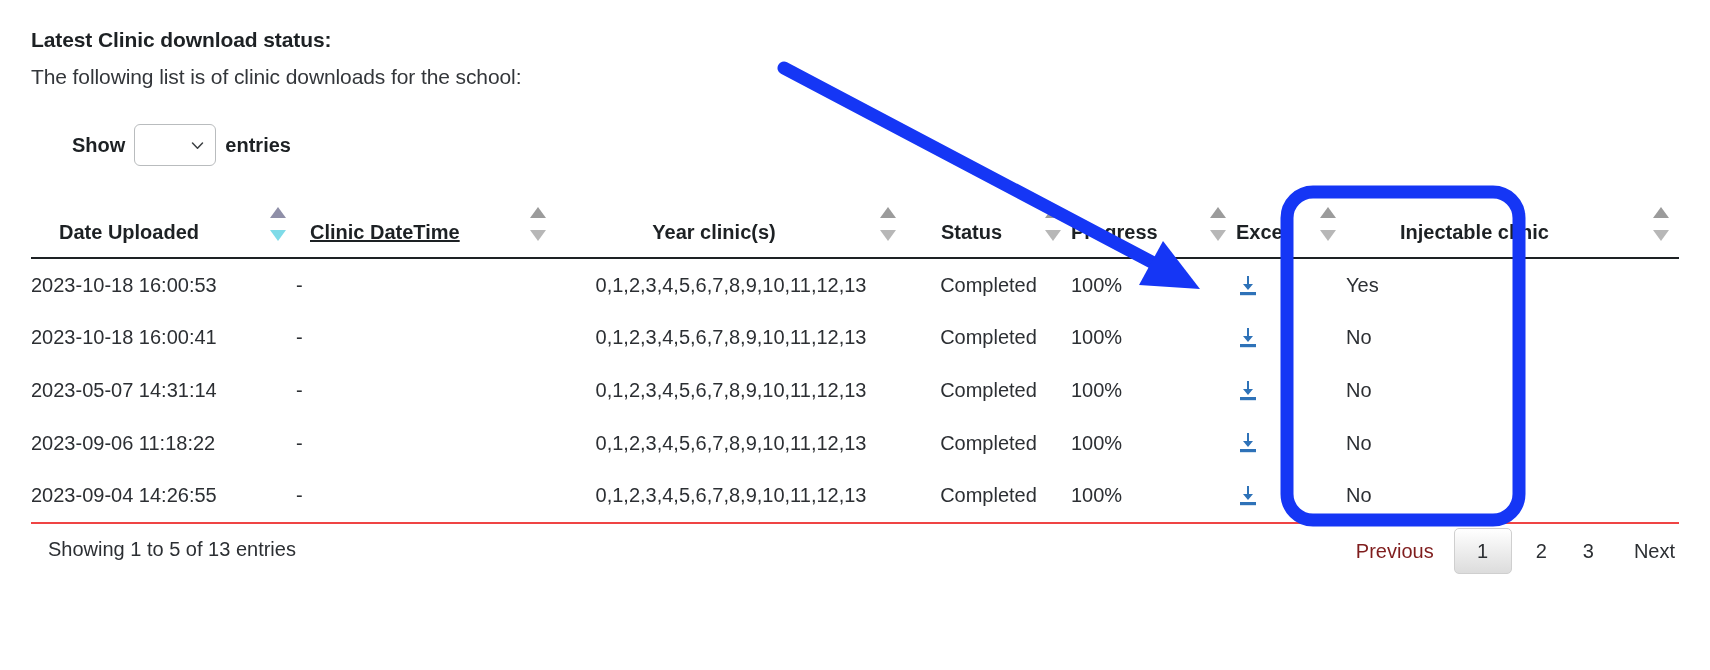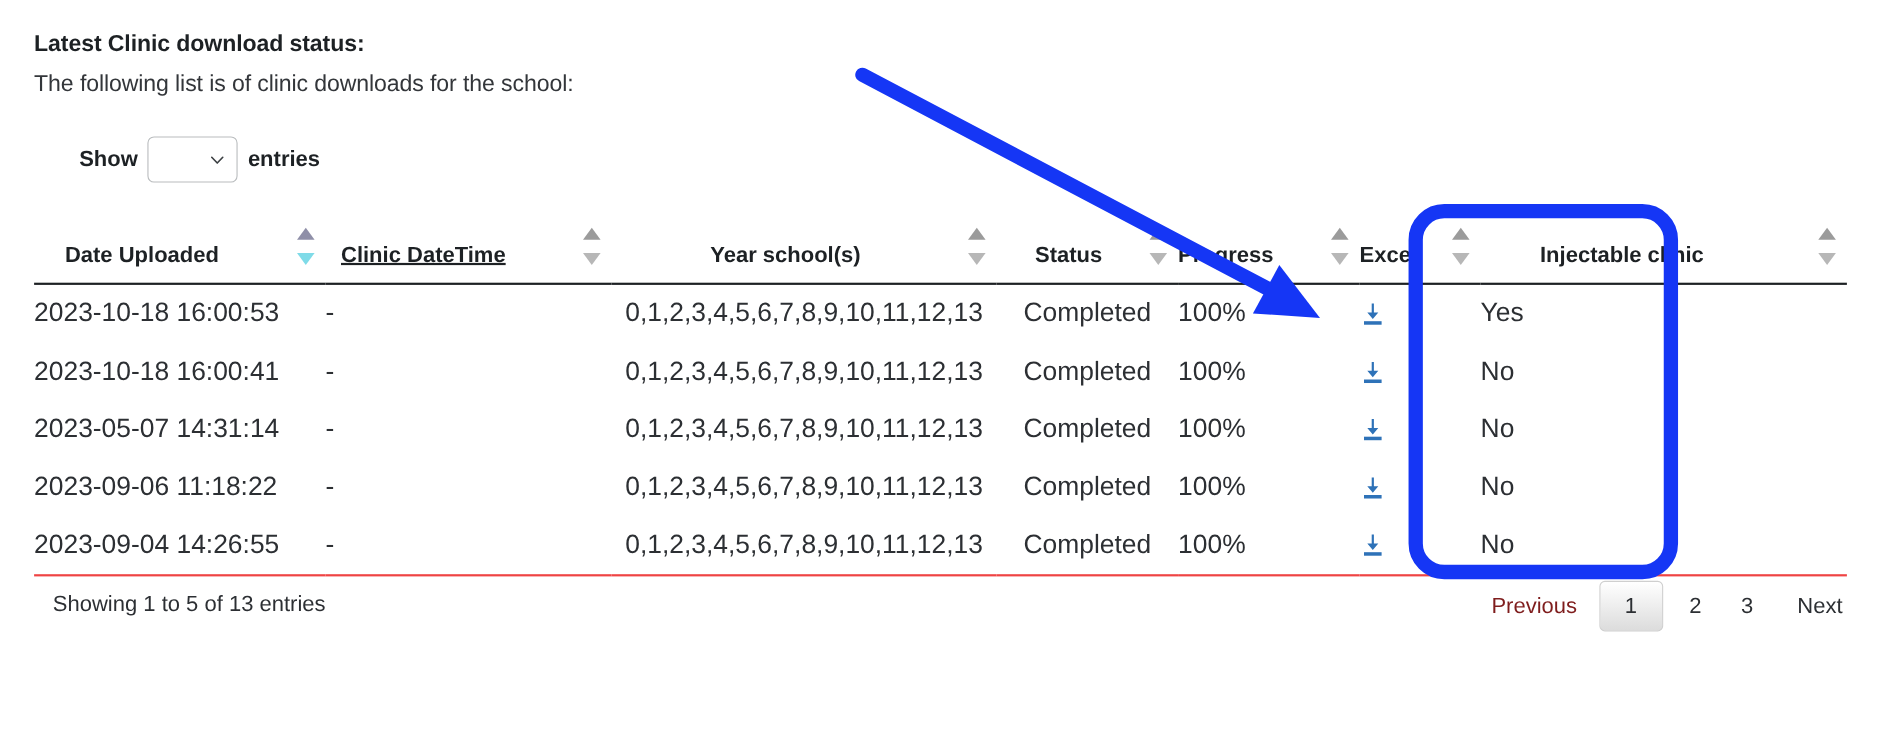--- a/index.html
+++ b/index.html
@@ -142,21 +142,21 @@
     border-bottom: 11px solid #9b9b9b;
   }
   .sort-arrows .ar-dn {
     bottom: 0;
     border-top: 11px solid #b7b7b7;
   }
   .sort-arrows.active .ar-up { border-bottom-color: #8f8fa8; }
   .sort-arrows.active .ar-dn { border-top-color: #7fdbe8; }
 
   table.dt tbody td {
-    font-size: 24px;
+    font-size: 20px;
     font-weight: normal;
     color: #2c2f33;
     padding: 0;
     height: 52.6px;
     vertical-align: middle;
     border: none;
     white-space: nowrap;
   }
   td.c-date   { text-align: left; padding-left: 16px; }
   td.c-clinic { text-align: left; padding-left: 14px; }
@@ -267,21 +267,21 @@
             </span>
           </th>
           <th class="c-clinic">
             <span class="th-inner">Clinic DateTime</span>
             <span class="sort-arrows">
               <span class="ar ar-up"></span>
               <span class="ar ar-dn"></span>
             </span>
           </th>
           <th class="c-year">
-            <span class="th-inner">Year school(s)</span>
+            <span class="th-inner">Year clinic(s)</span>
             <span class="sort-arrows">
               <span class="ar ar-up"></span>
               <span class="ar ar-dn"></span>
             </span>
           </th>
           <th class="c-status">
             <span class="th-inner">Status</span>
             <span class="sort-arrows">
               <span class="ar ar-up"></span>
               <span class="ar ar-dn"></span>

